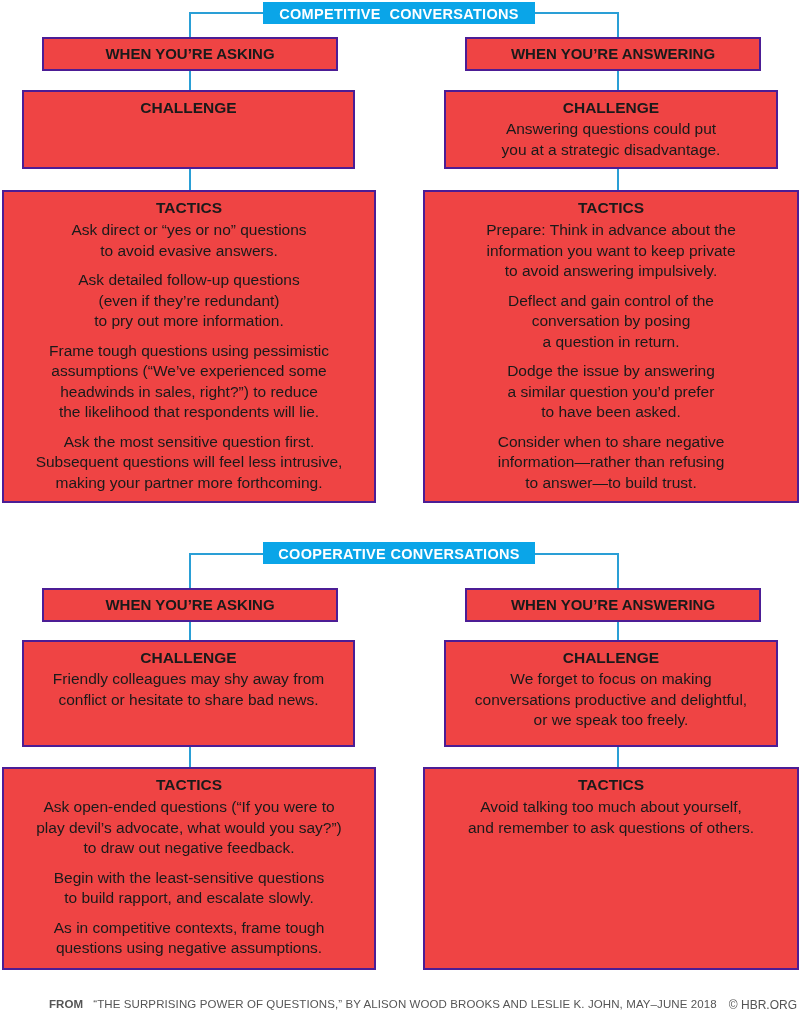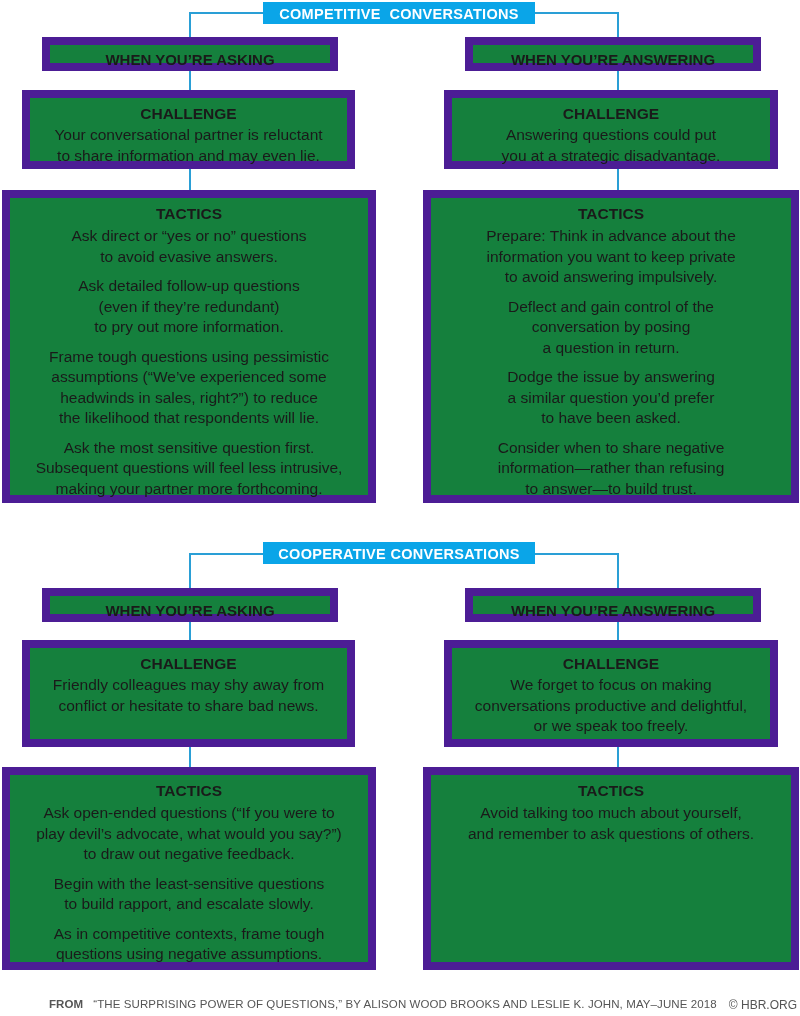--- a/index.html
+++ b/index.html
@@ -2,21 +2,21 @@
 <html><head>
 <meta charset="utf-8">
 <style>
   html, body { margin: 0; padding: 0; background: #ffffff; }
   body { width: 800px; height: 1016px; position: relative; overflow: hidden;
          font-family: "Liberation Sans", "DejaVu Sans", sans-serif; color: #1a1a1a; }
   .line { position: absolute; background: #2a9fd6; }
   .banner { position: absolute; background: #0aa5e8; color: #ffffff; font-weight: bold;
             font-size: 14.5px; letter-spacing: 0.3px; text-align: center; line-height: 24px; height: 22px;
             white-space: pre; }
-  .box { position: absolute; border: 8px solid #4c1d95; box-sizing: border-box; background: #15803d;
+  .box { position: absolute; border: 2px solid #4c1d95; box-sizing: border-box; background: #ef4444;
          text-align: center; }
   .hdr { font-weight: bold; font-size: 15px; line-height: 30px; }
   .ttl { font-weight: bold; font-size: 15.5px; margin-top: 5px; line-height: 22px; }
   .txt { font-size: 15.5px; line-height: 20.5px; white-space: pre-line; }
   .item { font-size: 15.5px; line-height: 20.5px; white-space: pre-line; margin-bottom: 9px; }
   .footer { position: absolute; top: 998px; left: 3px; font-size: 11.5px; color: #555; letter-spacing: 0.1px; }
   .footer b { color: #555; margin-right: 10px; margin-left: 46px; }
   .copyright { position: absolute; top: 998px; right: 3px; font-size: 12px; color: #555; }
 </style>
 </head>
@@ -32,22 +32,20 @@
   <div class="line" style="left:189px; top:167px; width:2px; height:24px;"></div>
   <div class="line" style="left:617px; top:167px; width:2px; height:24px;"></div>
 
   <div class="banner" style="left:263px; top:2px; width:272px;">COMPETITIVE  CONVERSATIONS</div>
 
   <div class="box hdr" style="left:42px; top:37px; width:296px; height:34px;">WHEN YOU’RE ASKING</div>
   <div class="box hdr" style="left:465px; top:37px; width:296px; height:34px;">WHEN YOU’RE ANSWERING</div>
 
   <div class="box" style="left:22px; top:90px; width:333px; height:79px;">
     <div class="ttl">CHALLENGE</div>
-    <div class="txt">Your conversational partner is reluctant
-to share information and may even lie.</div>
   </div>
   <div class="box" style="left:444px; top:90px; width:334px; height:79px;">
     <div class="ttl">CHALLENGE</div>
     <div class="txt">Answering questions could put
 you at a strategic disadvantage.</div>
   </div>
 
   <div class="box" style="left:2px; top:190px; width:374px; height:313px;">
     <div class="ttl" style="margin-bottom:1px;">TACTICS</div>
     <div class="item">Ask direct or “yes or no” questions

